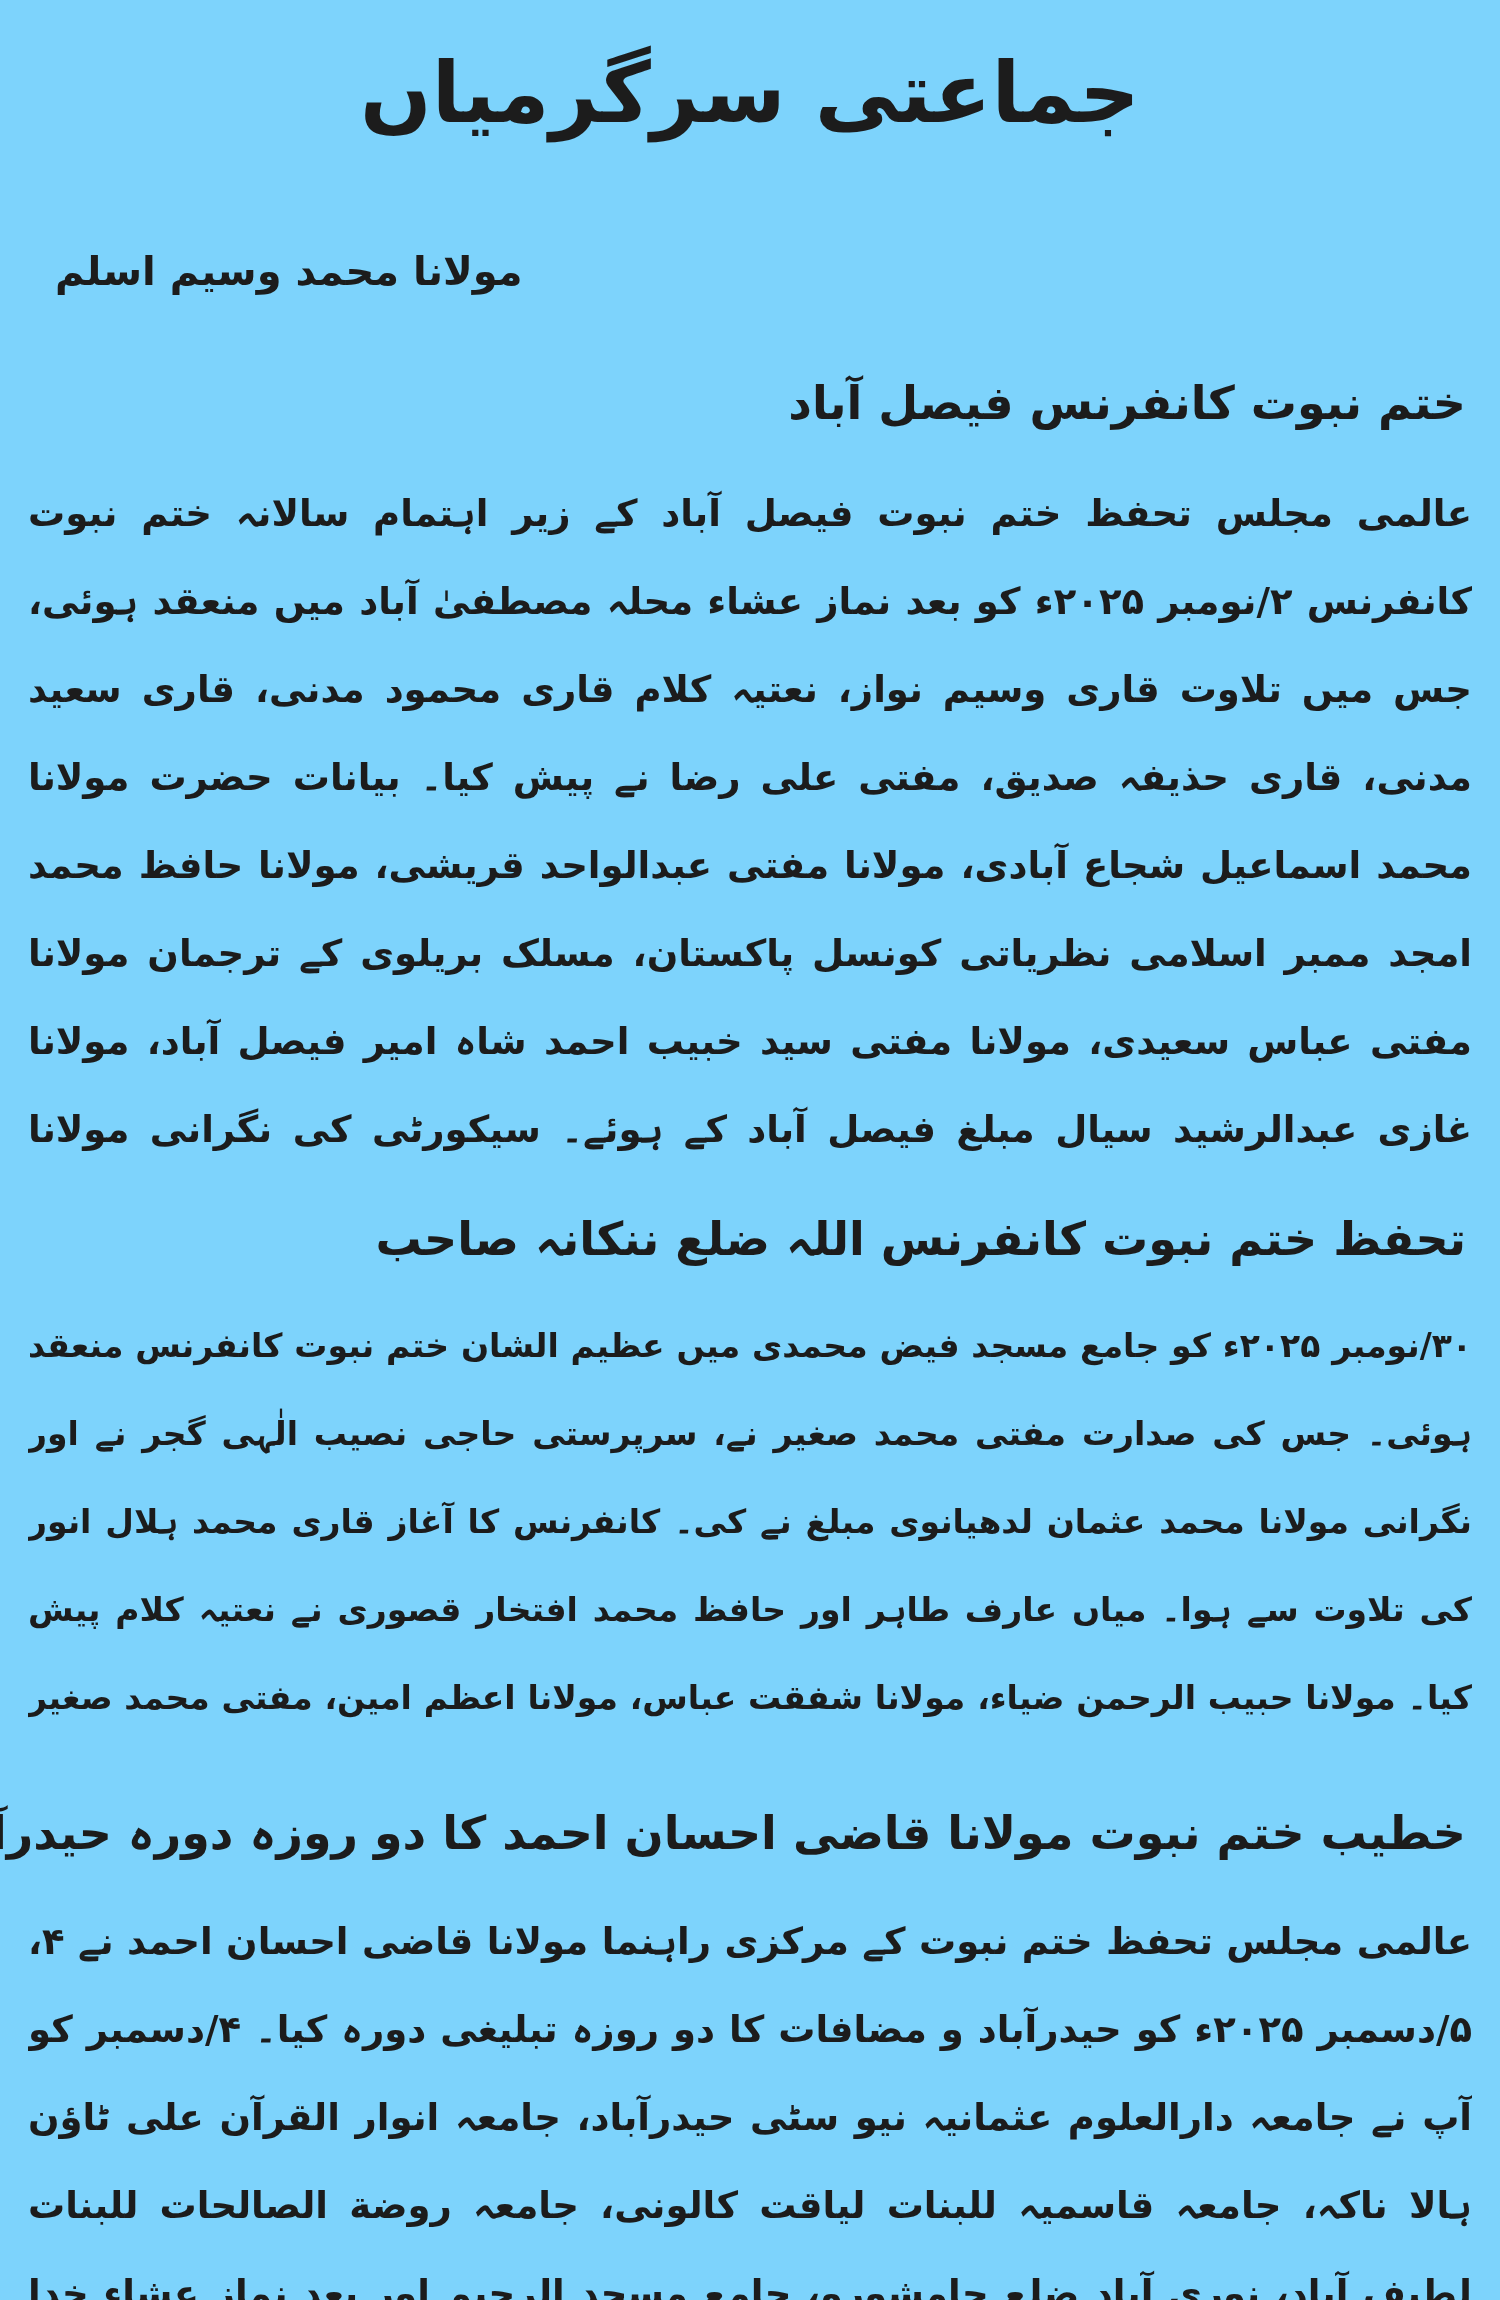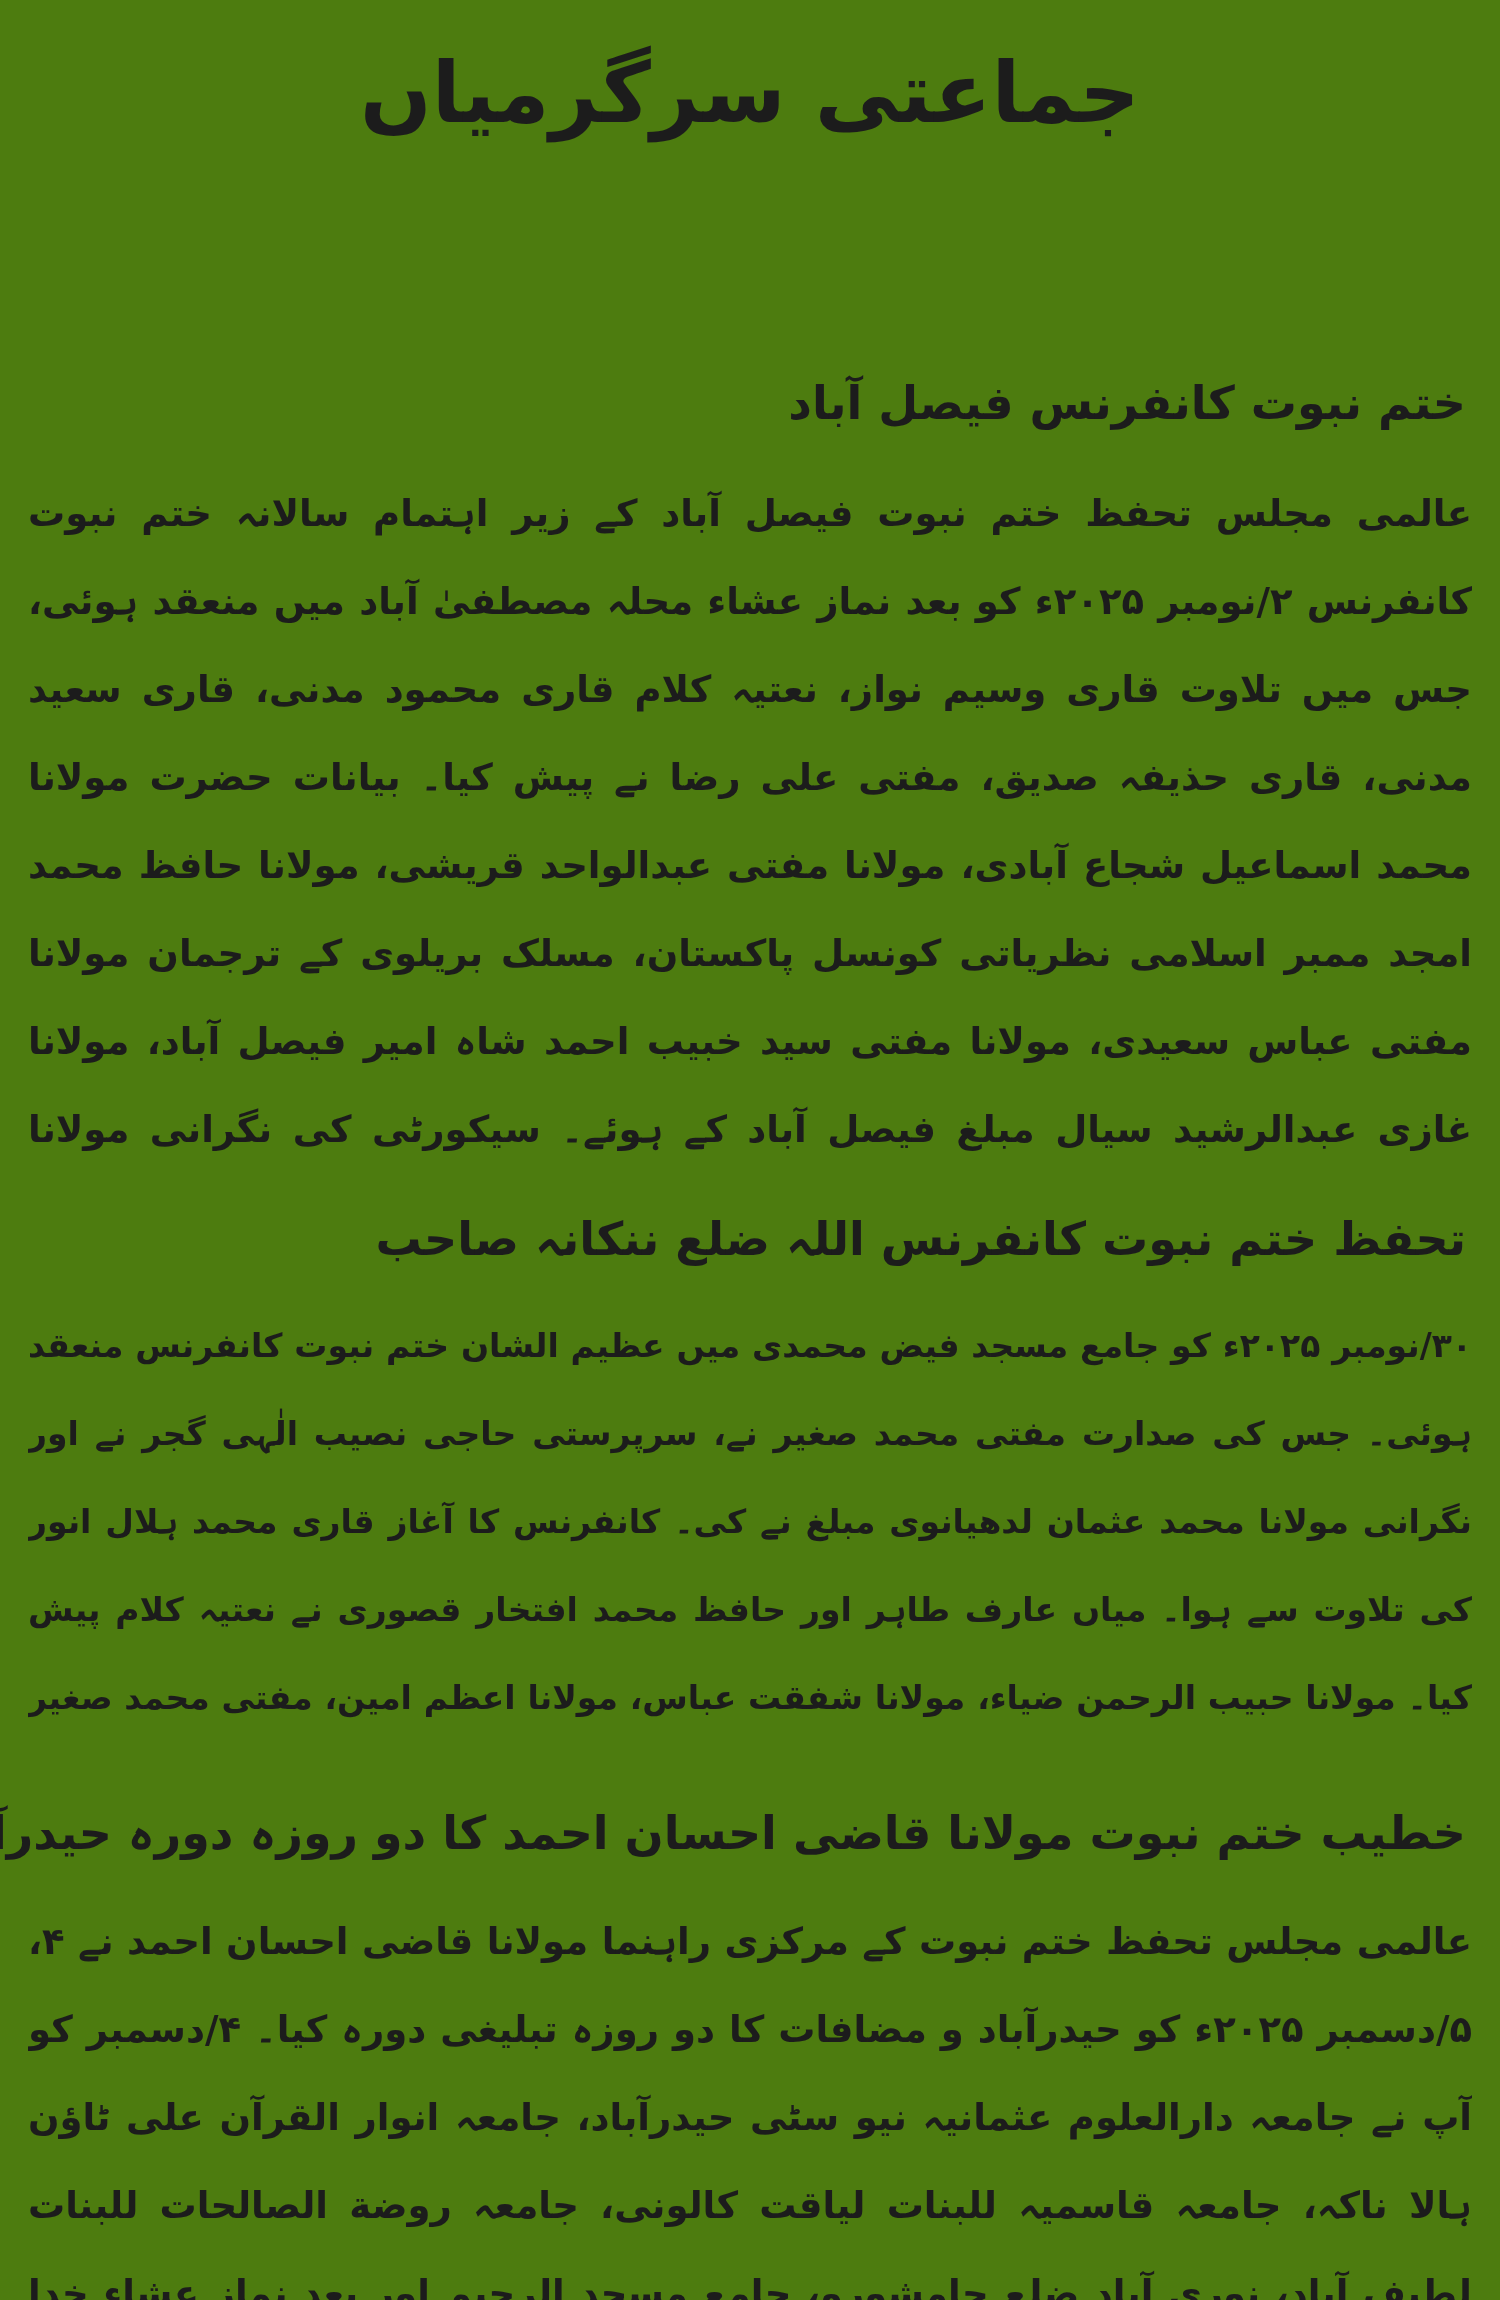--- a/index.html
+++ b/index.html
@@ -12,21 +12,21 @@
     height: 2300px;
     position: relative;
     overflow: hidden;
     direction: rtl;
     font-family: "DejaVu Sans", sans-serif;
     color: #1c1c1c;
   }
   .page {
     position: absolute;
     inset: 0;
-    background: #4d7c0f;
+    background: #7dd3fc;
     text-decoration: underline;
   }
   .title {
     position: absolute;
     top: 18px;
     left: 0;
     right: 0;
     margin: 0;
     text-align: center;
     font-size: 84px;
@@ -67,20 +67,21 @@
   #sec3-heading { top: 1802px; }
   #sec3-body    { top: 1898px; font-size: 37px; line-height: 88px; height: 402px; }
 </style>
 </head>
 <body>
 
 <div class="page">
 
   <h1 class="title">جماعتی سرگرمیاں</h1>
 
+  <div class="byline">مولانا محمد وسیم اسلم</div>
 
   <section>
     <h2 id="sec1-heading" class="sec-heading">ختم نبوت کانفرنس فیصل آباد</h2>
     <p id="sec1-body" class="sec-body">عالمی مجلس تحفظ ختم نبوت فیصل آباد کے زیر اہتمام سالانہ ختم نبوت کانفرنس ۲/نومبر ۲۰۲۵ء کو بعد نماز عشاء محلہ مصطفیٰ آباد میں منعقد ہوئی، جس میں تلاوت قاری وسیم نواز، نعتیہ کلام قاری محمود مدنی، قاری سعید مدنی، قاری حذیفہ صدیق، مفتی علی رضا نے پیش کیا۔ بیانات حضرت مولانا محمد اسماعیل شجاع آبادی، مولانا مفتی عبدالواحد قریشی، مولانا حافظ محمد امجد ممبر اسلامی نظریاتی کونسل پاکستان، مسلک بریلوی کے ترجمان مولانا مفتی عباس سعیدی، مولانا مفتی سید خبیب احمد شاہ امیر فیصل آباد، مولانا غازی عبدالرشید سیال مبلغ فیصل آباد کے ہوئے۔ سیکورٹی کی نگرانی مولانا محمد عمار، مولانا عطاء الرحمٰن جامعہ دارالقرآن فیصل آباد اور جامعہ شمس العلوم کے طلباء نے کی۔ نگرانی کارکنان بھائی شیخ محمد حارث، حضرت قاری غلام سبط النبی، قاری محمد خالد جامعہ فتح الرحیم، شیخ محمد عابد پوری، حافظ محمد مطاہر نے کی۔</p>
   </section>
 
   <section>
     <h2 id="sec2-heading" class="sec-heading">تحفظ ختم نبوت کانفرنس اللہ ضلع ننکانہ صاحب</h2>
     <p id="sec2-body" class="sec-body">۳۰/نومبر ۲۰۲۵ء کو جامع مسجد فیض محمدی میں عظیم الشان ختم نبوت کانفرنس منعقد ہوئی۔ جس کی صدارت مفتی محمد صغیر نے، سرپرستی حاجی نصیب الٰہی گجر نے اور نگرانی مولانا محمد عثمان لدھیانوی مبلغ نے کی۔ کانفرنس کا آغاز قاری محمد ہلال انور کی تلاوت سے ہوا۔ میاں عارف طاہر اور حافظ محمد افتخار قصوری نے نعتیہ کلام پیش کیا۔ مولانا حبیب الرحمن ضیاء، مولانا شفقت عباس، مولانا اعظم امین، مفتی محمد صغیر حسین نے خطابات کئے۔ آخر میں تفصیلی گفتگو مولانا اللہ وسایا مدظلہ نے فرمائی۔</p>
   </section>

